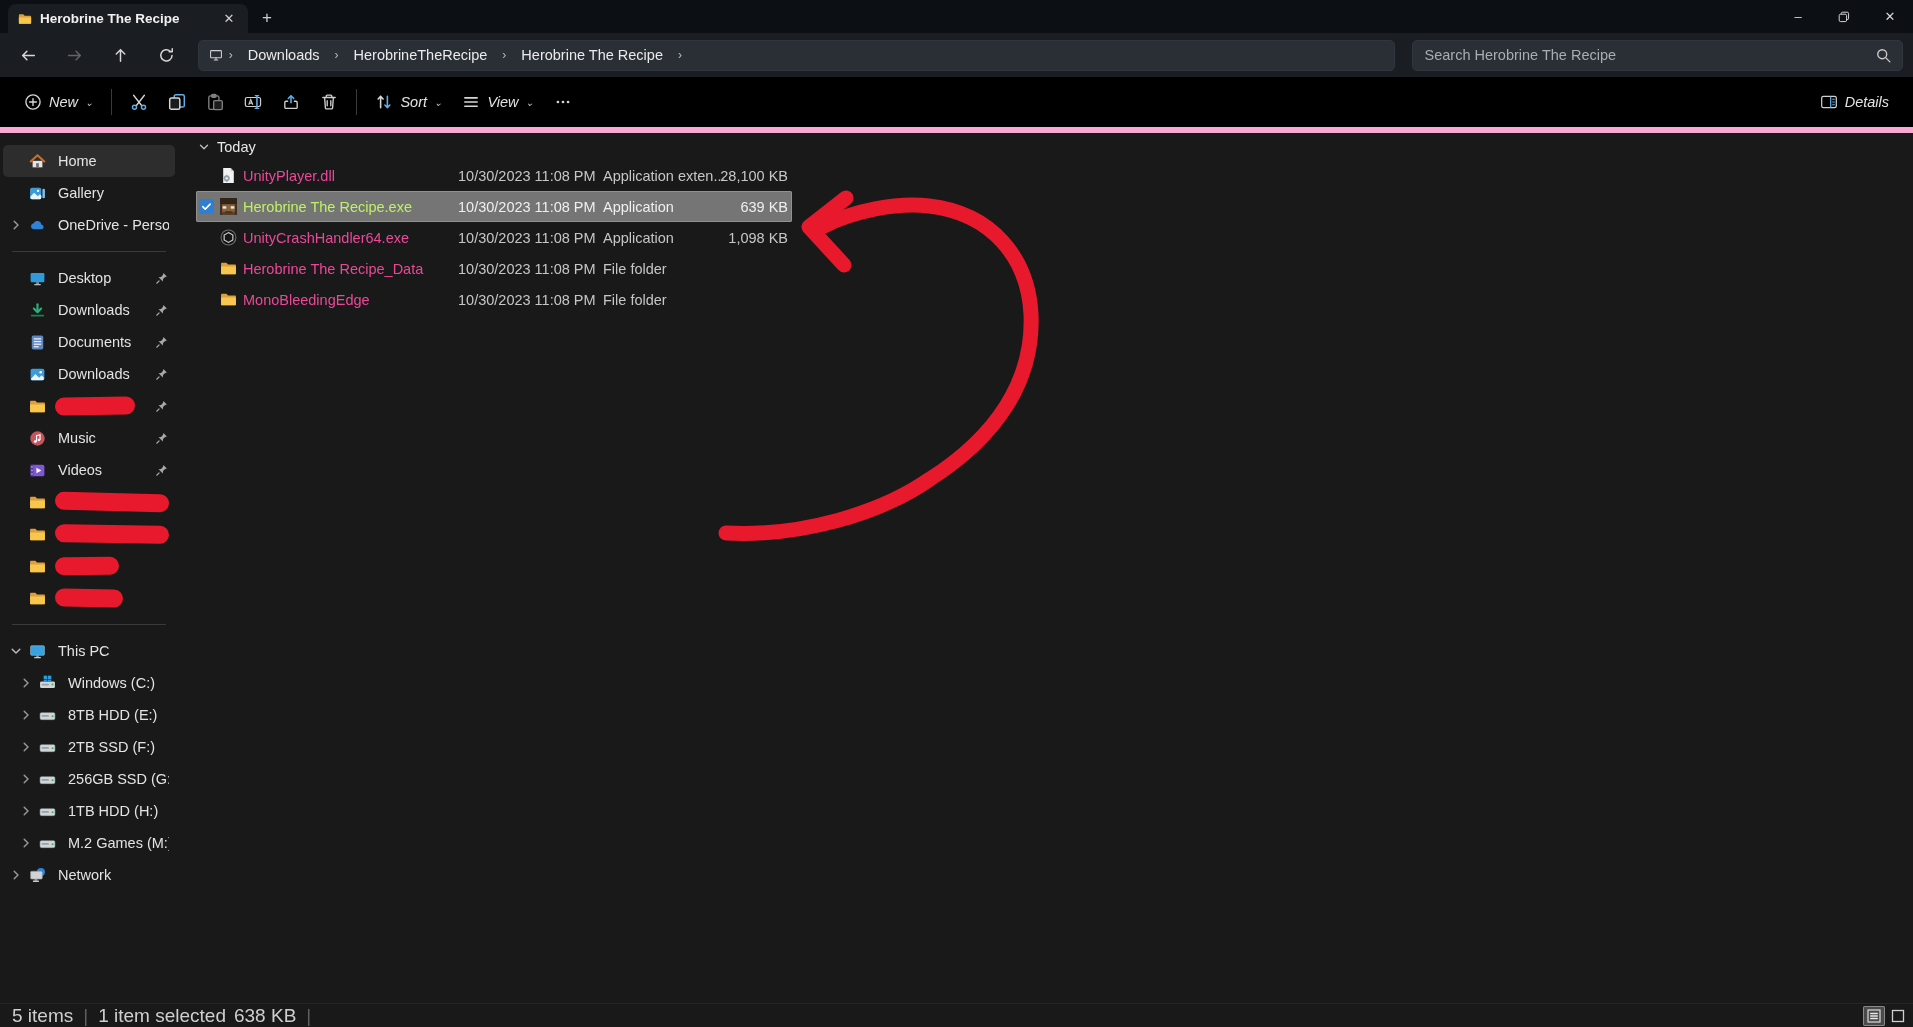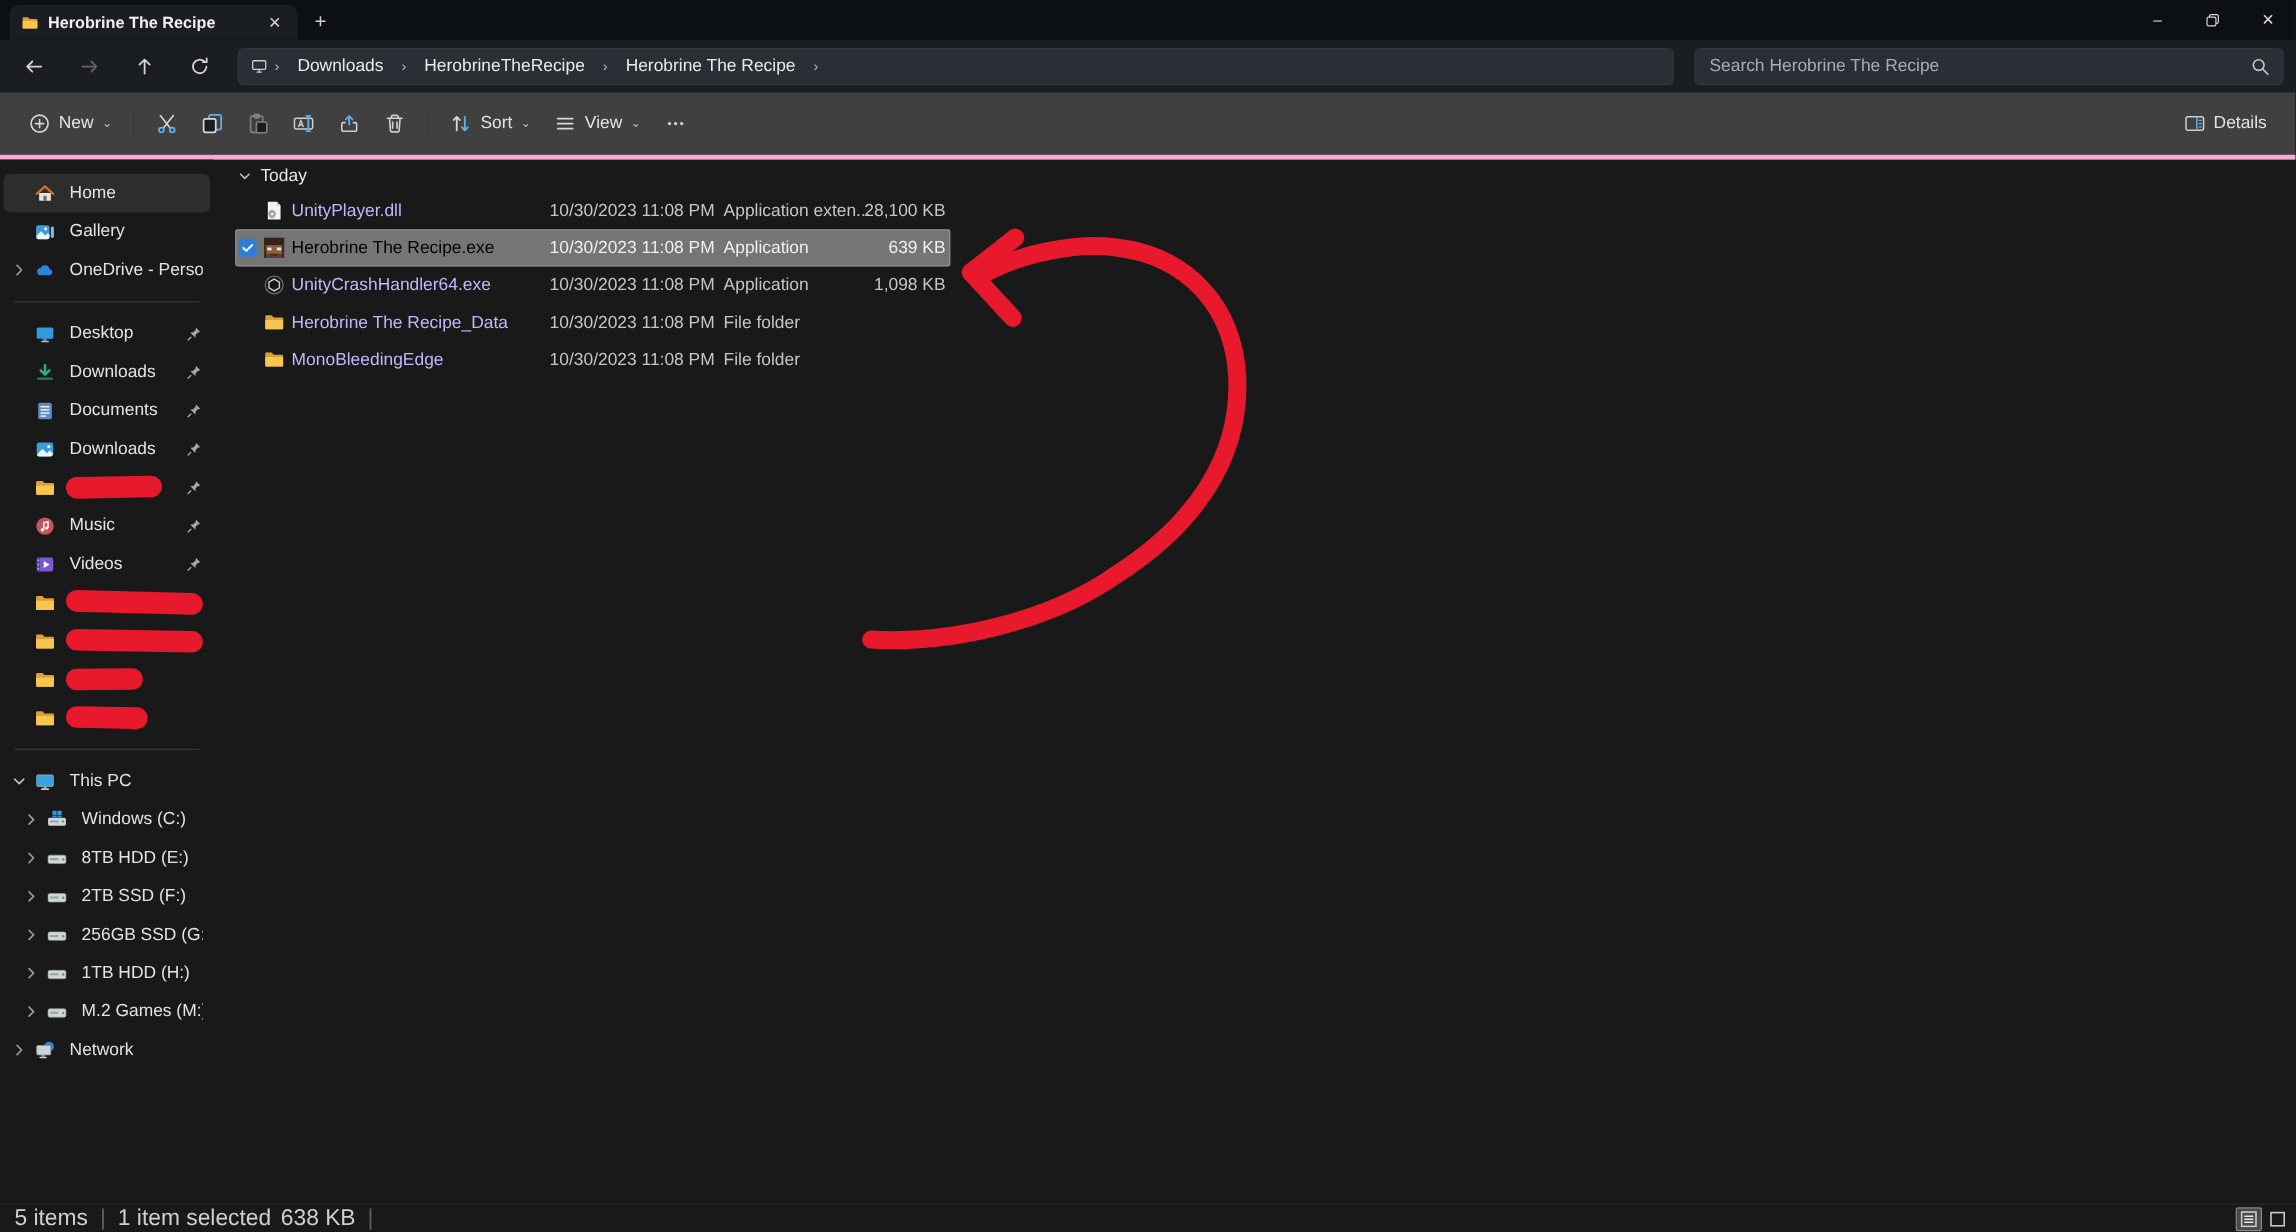--- a/index.html
+++ b/index.html
@@ -29,22 +29,22 @@
   .crumbsep { color:#b9b9b9; font-size:12px; padding:0 4px; }
   .searchbox { width:492px; margin-left:17px; padding:0 10px 0 12px; }
   .searchbox input { flex:1; background:transparent; border:none; outline:none; color:#cfcfcf; font-size:14.5px;
     font-family:"Liberation Sans", sans-serif; }
   .searchbox input::placeholder { color:#a9adb2; }
   .icon { display:inline-flex; align-items:center; justify-content:center; }
   .icon svg { width:17px; height:17px; }
   .icon.small svg { width:14px; height:14px; }
 
   
-  .toolbar { height:56px; background:#404040; border-bottom:4px solid #f9a8d4; display:flex; align-items:center;
-    padding:0 14px; flex:0 0 auto; }
+  .toolbar { height:56px; background:#000000; border-bottom:6px solid #f9a8d4; display:flex; align-items:center;
+    padding:0 14px; flex:0 0 auto;font-style:italic; }
   .tbtn { height:36px; display:flex; align-items:center; gap:7px; padding:0 10px; border-radius:5px; font-size:14.5px; color:#e3e3e3; }
   .tbtn svg { width:18px; height:18px; }
   .tsep { width:1px; height:26px; background:#3a3a3a; margin:0 8px; }
   .chev { font-size:10px; color:#bdbdbd; }
   .toolbar-right { margin-left:auto; }
 
   
   .main { flex:1; display:flex; min-height:0; }
   .sidebar { width:178px; background:#191919; padding-top:12px; flex:0 0 auto; position:relative; }
   .sb-item { height:32px; display:flex; align-items:center; margin:0 3px; padding:0 6px 0 0; border-radius:5px; position:relative; }
@@ -72,30 +72,30 @@
   .hc-size { width:76px; border-left:1px solid #3a3a3a; padding-left:8px; }
   .sortmark { position:absolute; top:-12px; left:58px; color:#bdbdbd; }
   .sortmark svg { width:10px; height:10px; }
   .cb { width:15px; height:15px; border-radius:3px; flex:0 0 auto; }
   .cb.empty { background:#ededed; border:1px solid #c9c9c9; }
   .cb.checked { background:#2c7fd4; display:flex; align-items:center; justify-content:center; }
   .cb.checked svg { width:11px; height:11px; }
   .grouprow { height:27px; display:flex; align-items:center; gap:7px; font-size:14.5px; color:#e8e8e8; padding-left:2px; }
   .grouprow svg { width:12px; height:12px; }
   .frow { height:31px; display:flex; align-items:center; font-size:14.5px; border-radius:2px; position:relative; }
-  .frow .c-name { width:254px; display:flex; align-items:center; gap:6px; padding-left:3px; color:#c4b5fd; white-space:nowrap; }
+  .frow .c-name { width:254px; display:flex; align-items:center; gap:6px; padding-left:3px; color:#ec4899; white-space:nowrap; }
   .frow .c-name .cbslot { width:15px; flex:0 0 auto; }
   .frow .c-name .ficon { width:17px; height:17px; flex:0 0 auto; display:flex; }
   .frow .c-name .ficon svg { width:17px; height:17px; }
   .frow .c-date { width:145px; padding-left:8px; color:#c6c6c6; white-space:nowrap; }
   .frow .c-type { width:121px; padding-left:8px; color:#c6c6c6; white-space:nowrap; }
   .frow .c-size { width:76px; padding-right:4px; color:#c6c6c6; text-align:right; white-space:nowrap; }
   .frow.sel { background:#757575; box-shadow:inset 0 0 0 1px #919191; }
   .frow.sel .c-date, .frow.sel .c-type, .frow.sel .c-size { color:#efefef; }
-  .frow.sel .c-name { color:#000000; }
+  .frow.sel .c-name { color:#bef264; }
 
   
   .statusbar { height:24px; flex:0 0 auto; border-top:1px solid #262626; background:#191919;
     display:flex; align-items:center; padding:0 4px 0 12px; font-size:19px; color:#cfcfcf; }
   .st-div { color:#5f5f5f; margin:0 10px; }
   .st-right { margin-left:auto; display:flex; gap:2px; }
   .viewtoggle { width:22px; height:20px; display:flex; align-items:center; justify-content:center; border-radius:2px; }
   .viewtoggle.active { background:#4a4a4a; box-shadow:inset 0 0 0 1px #8a8a8a; }
   .viewtoggle svg { width:14px; height:14px; }
 

